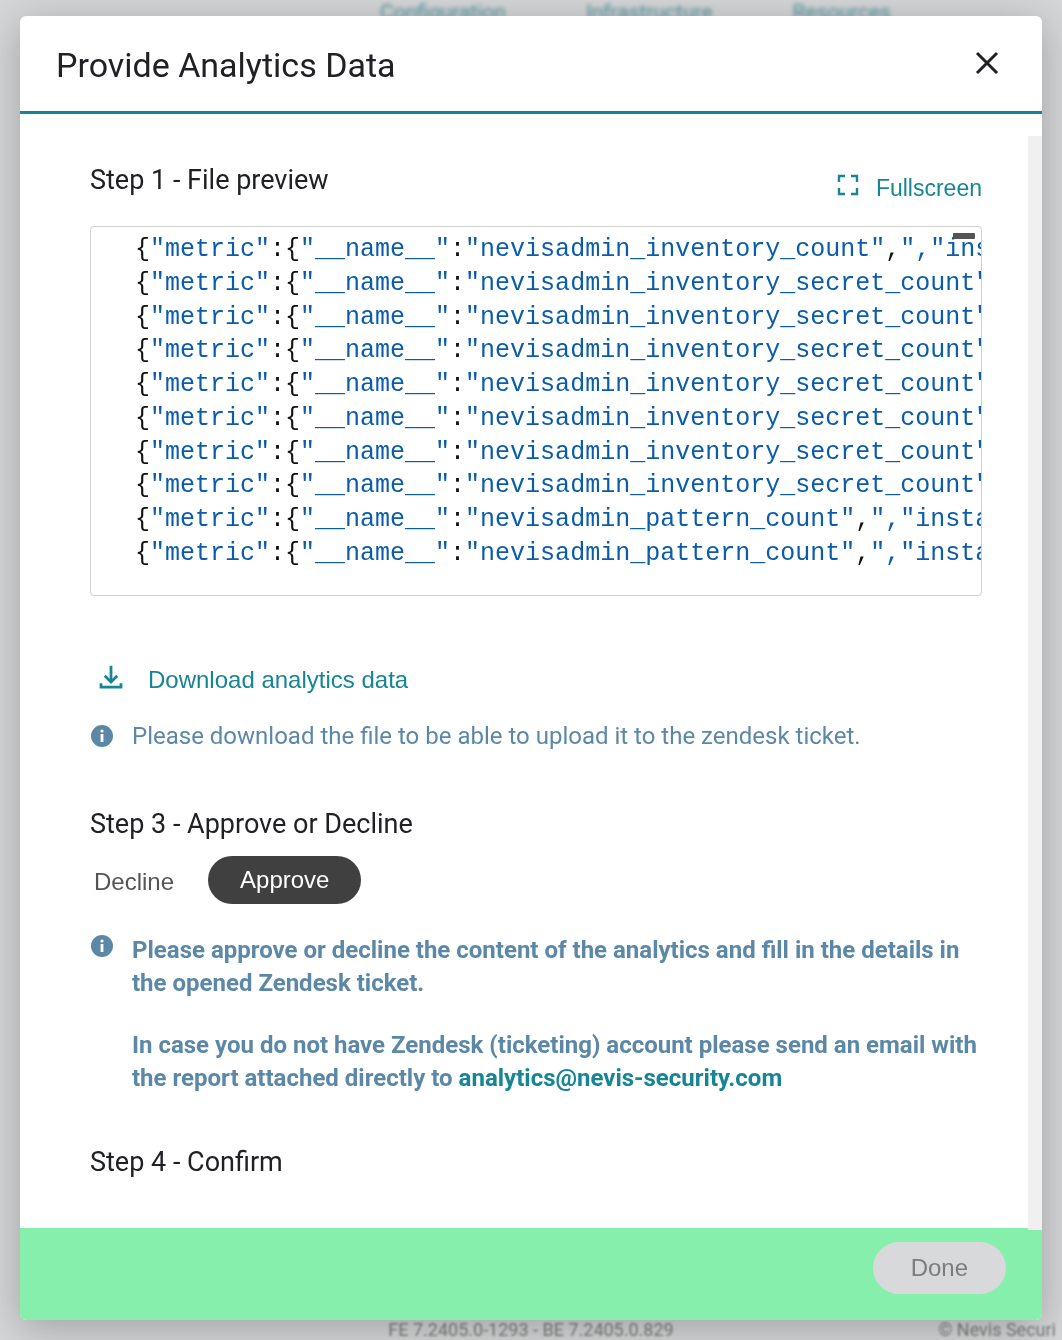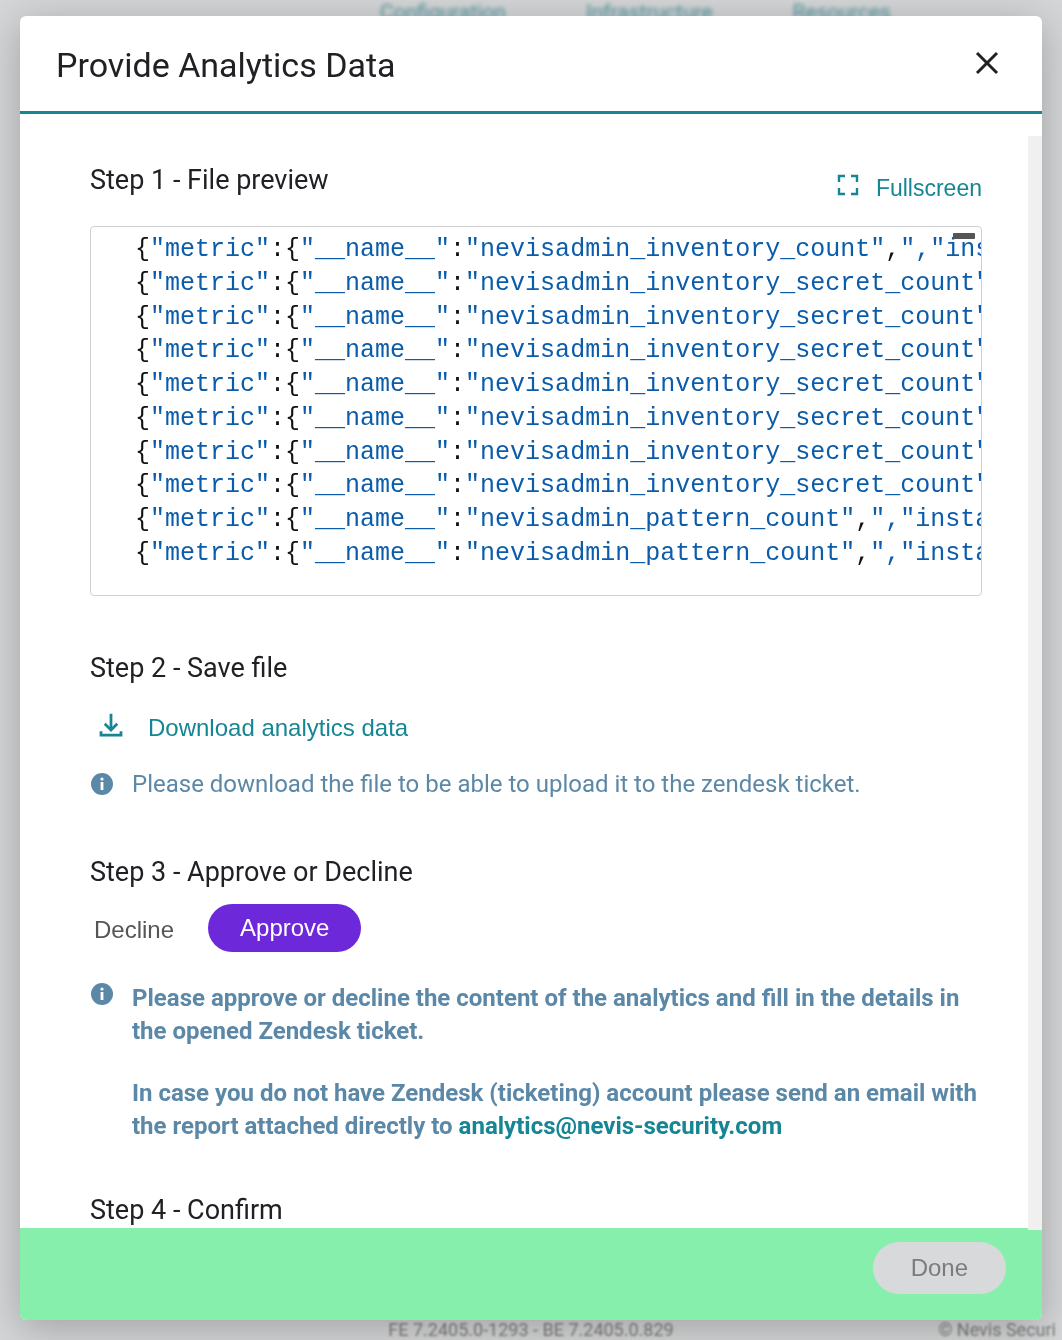--- a/index.html
+++ b/index.html
@@ -160,21 +160,21 @@
     font-size: 24px;
     color: #555;
     background: none;
     border: none;
     cursor: pointer;
     padding: 8px 4px;
   }
   .toggle-approve {
     font-size: 24px;
     color: #fff;
-    background: #6d28d9;
+    background: #404040;
     border: none;
     border-radius: 26px;
     padding: 10px 32px;
     cursor: pointer;
   }
   .info-block {
     display: flex;
     align-items: flex-start;
     gap: 18px;
     color: #5c88a8;
@@ -248,21 +248,20 @@
               <path d="M3 15v6h6"></path>
               <path d="M21 15v6h-6"></path>
           </svg>
         </span>
         <span>Fullscreen</span>
       </button>
     </div>
 
     <div class="code-preview" id="code-preview"><div class="code-line"><span style="color:#111">{</span><span style="color:#0b5caa">"metric"</span><span style="color:#111">:{</span><span style="color:#0b5caa">"__name__"</span><span style="color:#111">:</span><span style="color:#0b5caa">"nevisadmin_inventory_count"</span><span style="color:#111">,</span><span style="color:#0b5caa">","instanc</span></div><div class="code-line"><span style="color:#111">{</span><span style="color:#0b5caa">"metric"</span><span style="color:#111">:{</span><span style="color:#0b5caa">"__name__"</span><span style="color:#111">:</span><span style="color:#0b5caa">"nevisadmin_inventory_secret_count"</span></div><div class="code-line"><span style="color:#111">{</span><span style="color:#0b5caa">"metric"</span><span style="color:#111">:{</span><span style="color:#0b5caa">"__name__"</span><span style="color:#111">:</span><span style="color:#0b5caa">"nevisadmin_inventory_secret_count"</span></div><div class="code-line"><span style="color:#111">{</span><span style="color:#0b5caa">"metric"</span><span style="color:#111">:{</span><span style="color:#0b5caa">"__name__"</span><span style="color:#111">:</span><span style="color:#0b5caa">"nevisadmin_inventory_secret_count"</span></div><div class="code-line"><span style="color:#111">{</span><span style="color:#0b5caa">"metric"</span><span style="color:#111">:{</span><span style="color:#0b5caa">"__name__"</span><span style="color:#111">:</span><span style="color:#0b5caa">"nevisadmin_inventory_secret_count"</span></div><div class="code-line"><span style="color:#111">{</span><span style="color:#0b5caa">"metric"</span><span style="color:#111">:{</span><span style="color:#0b5caa">"__name__"</span><span style="color:#111">:</span><span style="color:#0b5caa">"nevisadmin_inventory_secret_count"</span></div><div class="code-line"><span style="color:#111">{</span><span style="color:#0b5caa">"metric"</span><span style="color:#111">:{</span><span style="color:#0b5caa">"__name__"</span><span style="color:#111">:</span><span style="color:#0b5caa">"nevisadmin_inventory_secret_count"</span></div><div class="code-line"><span style="color:#111">{</span><span style="color:#0b5caa">"metric"</span><span style="color:#111">:{</span><span style="color:#0b5caa">"__name__"</span><span style="color:#111">:</span><span style="color:#0b5caa">"nevisadmin_inventory_secret_count"</span></div><div class="code-line"><span style="color:#111">{</span><span style="color:#0b5caa">"metric"</span><span style="color:#111">:{</span><span style="color:#0b5caa">"__name__"</span><span style="color:#111">:</span><span style="color:#0b5caa">"nevisadmin_pattern_count"</span><span style="color:#111">,</span><span style="color:#0b5caa">","instance"</span></div><div class="code-line"><span style="color:#111">{</span><span style="color:#0b5caa">"metric"</span><span style="color:#111">:{</span><span style="color:#0b5caa">"__name__"</span><span style="color:#111">:</span><span style="color:#0b5caa">"nevisadmin_pattern_count"</span><span style="color:#111">,</span><span style="color:#0b5caa">","instance"</span></div></div>
 
-    <div class="step-title">Step 2 - Save file</div>
     <button class="download-row">
       <span>
         <svg viewBox="0 0 24 24" fill="none" stroke="#168594" stroke-width="2.2">
           <path d="M12 3v12"></path>
             <path d="M7 11l5 5 5-5"></path>
             <path d="M4 17v3h16v-3"></path>
         </svg>
       </span>
       <span>Download analytics data</span>
     </button>

